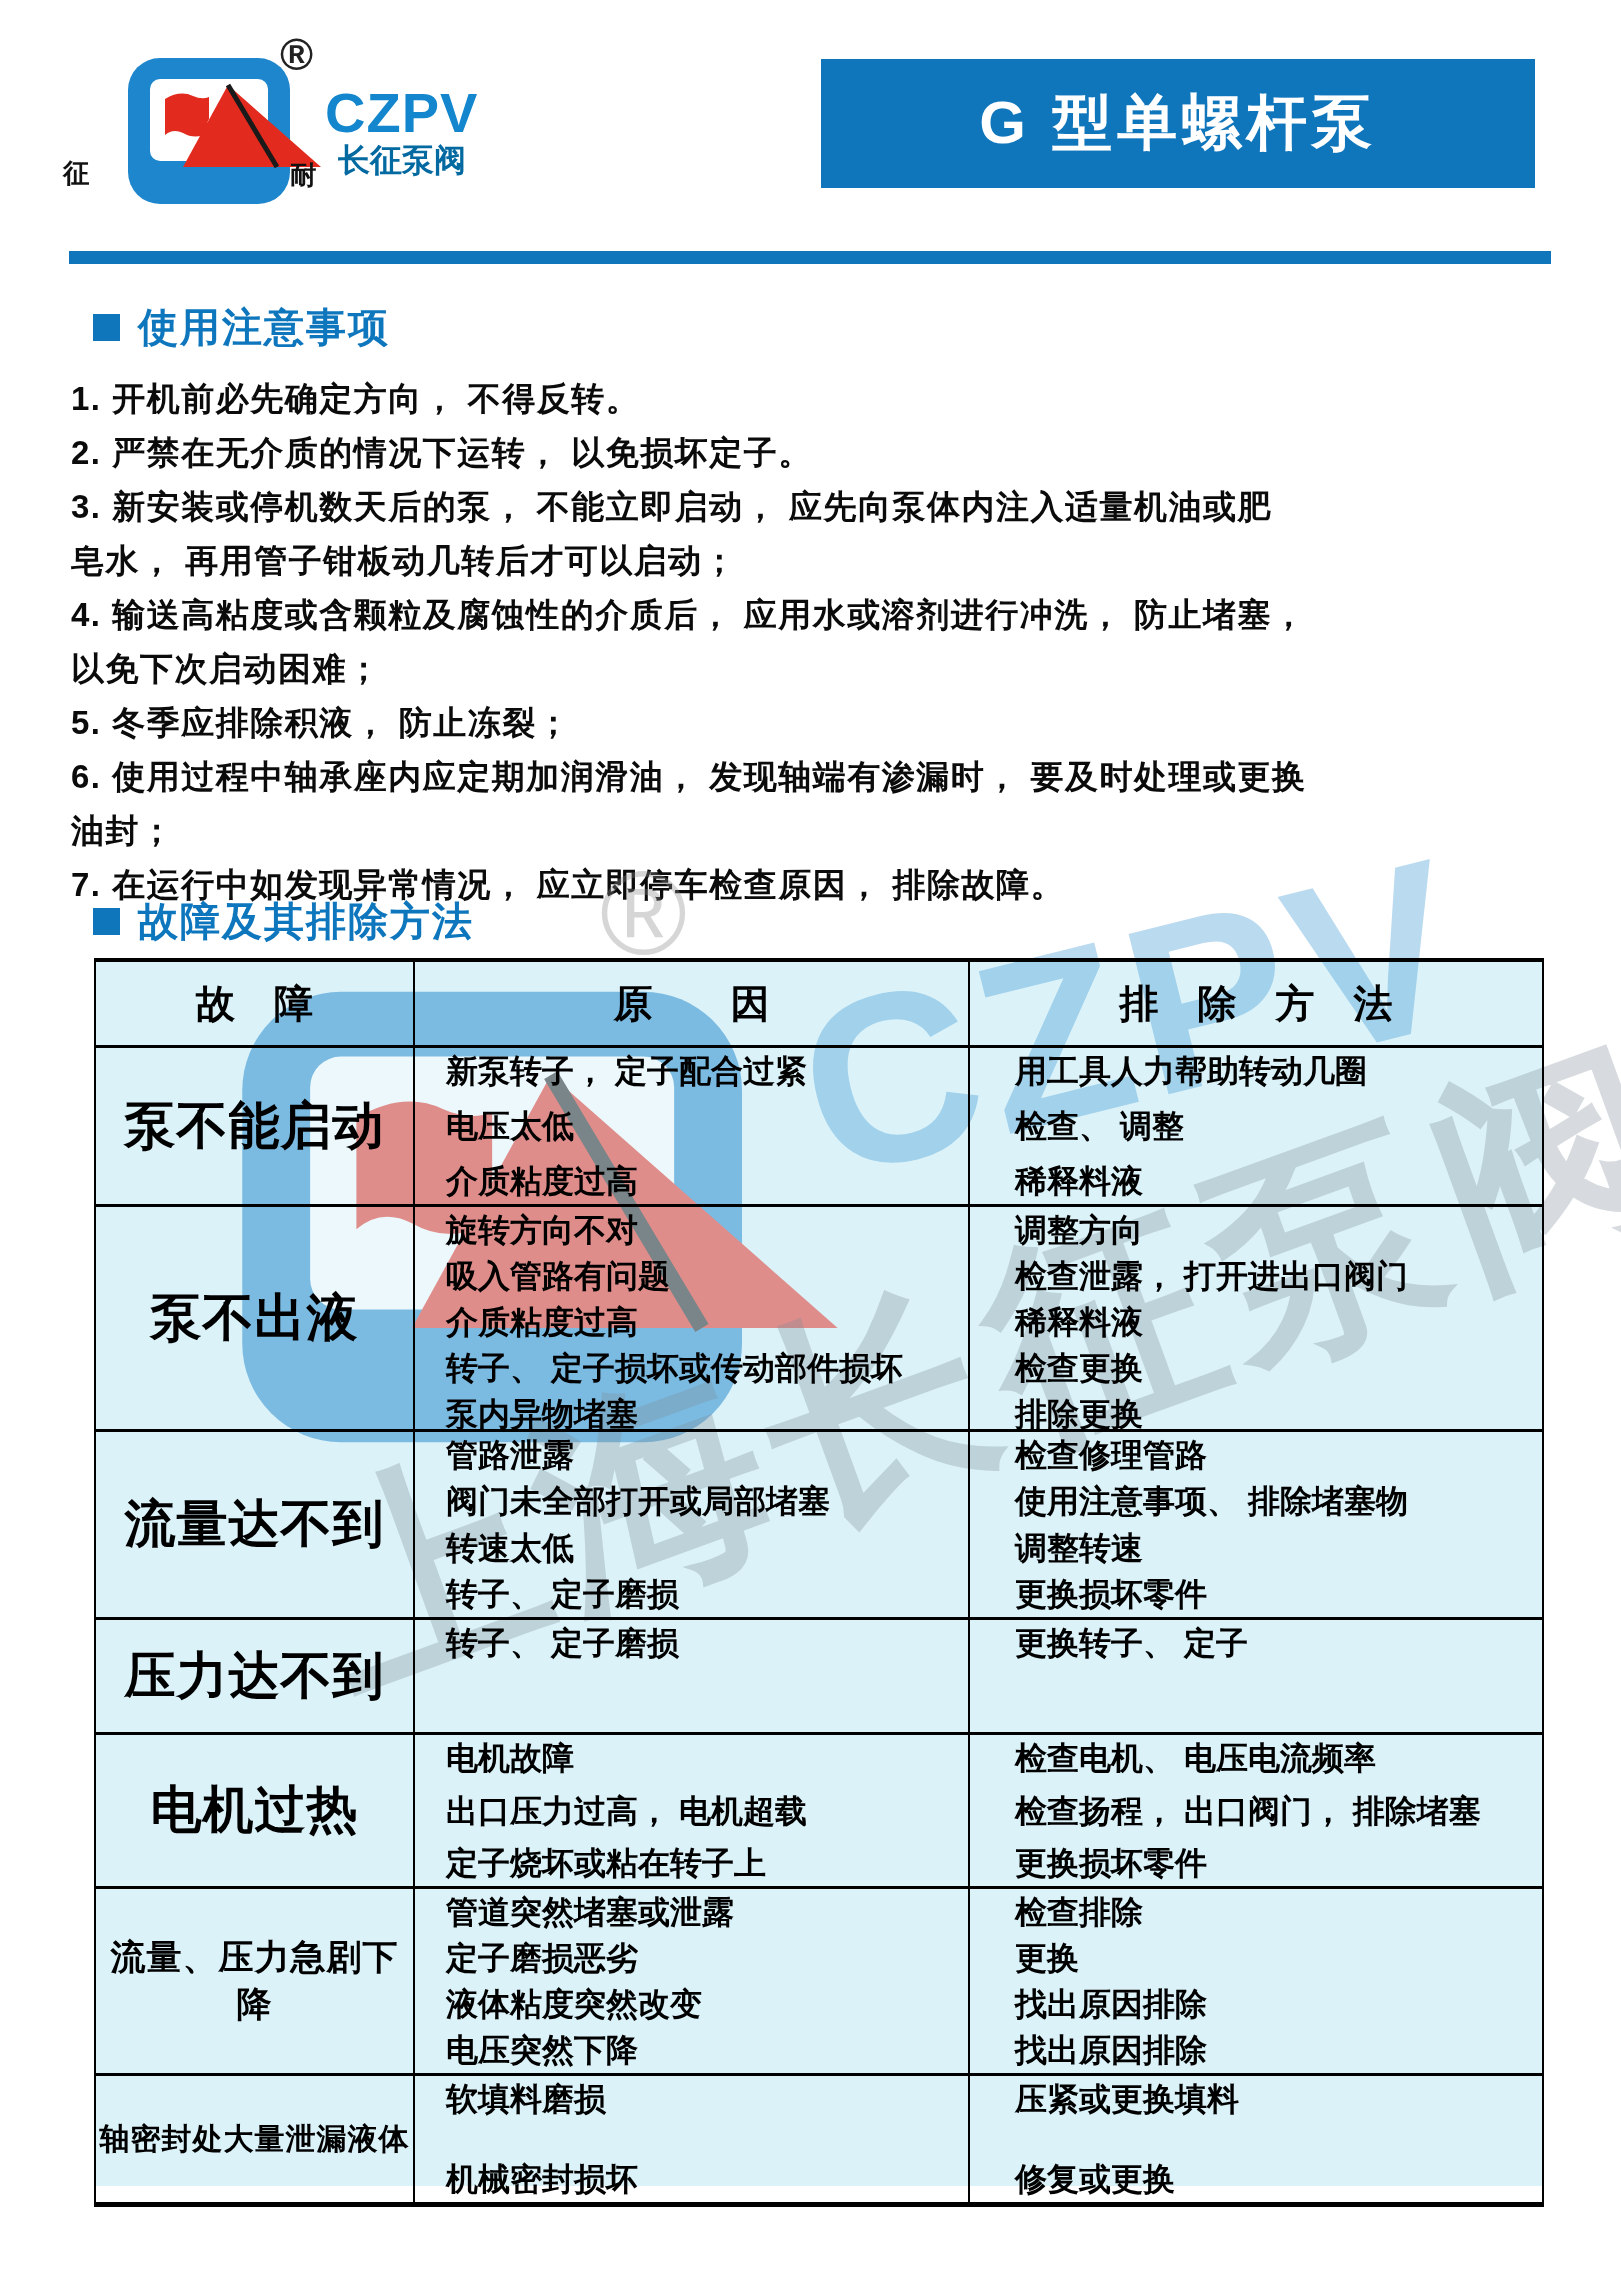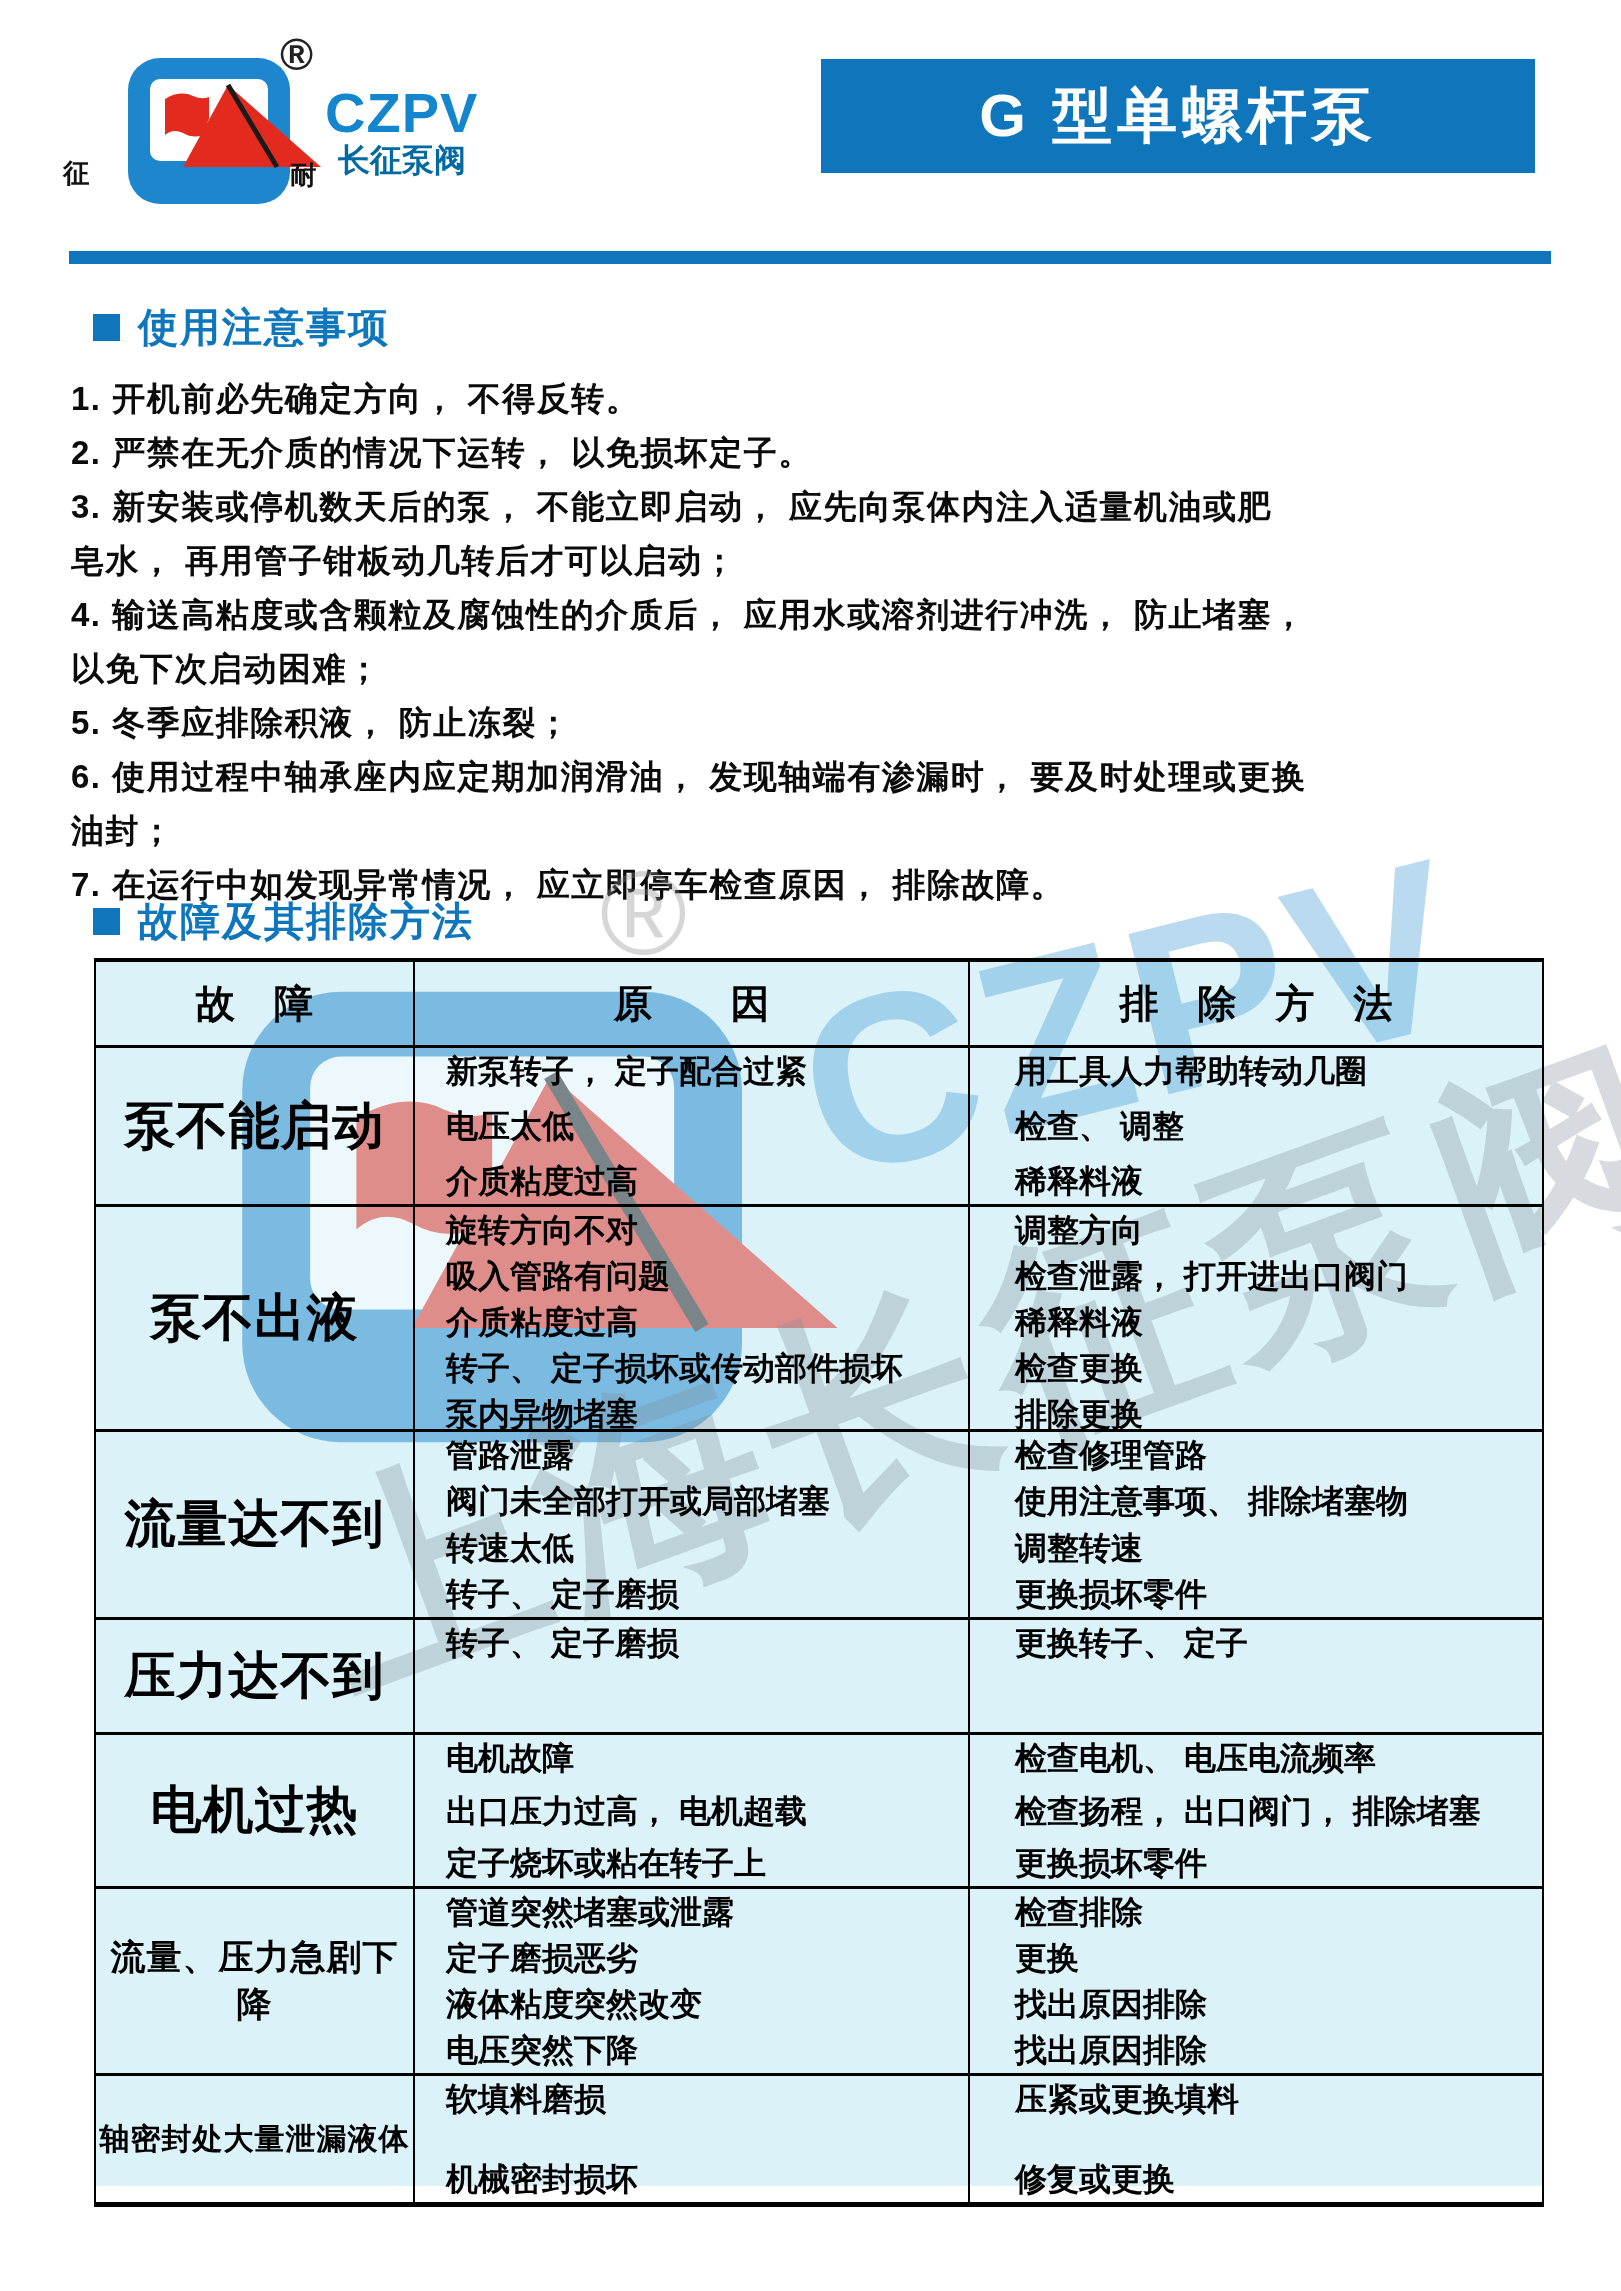--- a/index.html
+++ b/index.html
@@ -8,21 +8,21 @@
   .abs{position:absolute;}
 
   
   .logo-mark{left:125px;top:55px;width:200px;height:152px;}
   .reg-mark{left:280px;top:29px;font-size:45px;font-weight:600;color:#222;}
   .brand-en{left:325px;top:80px;font-size:56px;font-weight:800;color:#1386ce;letter-spacing:1px;}
   .brand-cn{left:338px;top:139px;font-size:32px;font-weight:800;color:#0369a1;}
   .seal-left{left:63px;top:155px;font-size:26.5px;font-weight:700;color:#111;}
   .seal-right{left:290px;top:157px;font-size:26.5px;font-weight:700;color:#111;}
 
-  .banner{left:821px;top:59px;width:714px;height:114px;background:#0f76bc;
+  .banner{left:821px;top:59px;width:714px;height:129px;background:#0f76bc;
           display:flex;align-items:center;justify-content:center;}
   .banner .title{font-size:60px;font-weight:700;letter-spacing:4.9px;color:#ffffff;margin:0;}
 
   .divider{left:69px;top:251px;width:1482px;height:12.7px;background:#0f76bc;}
 
   
   .sec-head{display:flex;align-items:center;}
   .sec-head .bullet{width:27.4px;height:27.4px;background:#0f76bc;margin-right:17.6px;flex:0 0 auto;}
   .sec-head .sec-title{font-size:40px;font-weight:700;color:#0e76bd;letter-spacing:2px;margin:0;}
   .sec1{left:93px;top:300px;}

